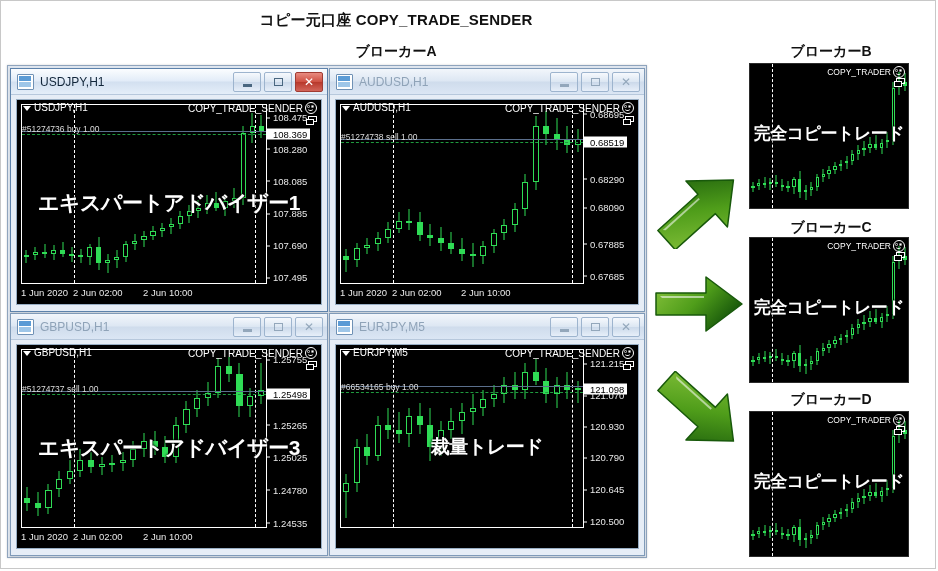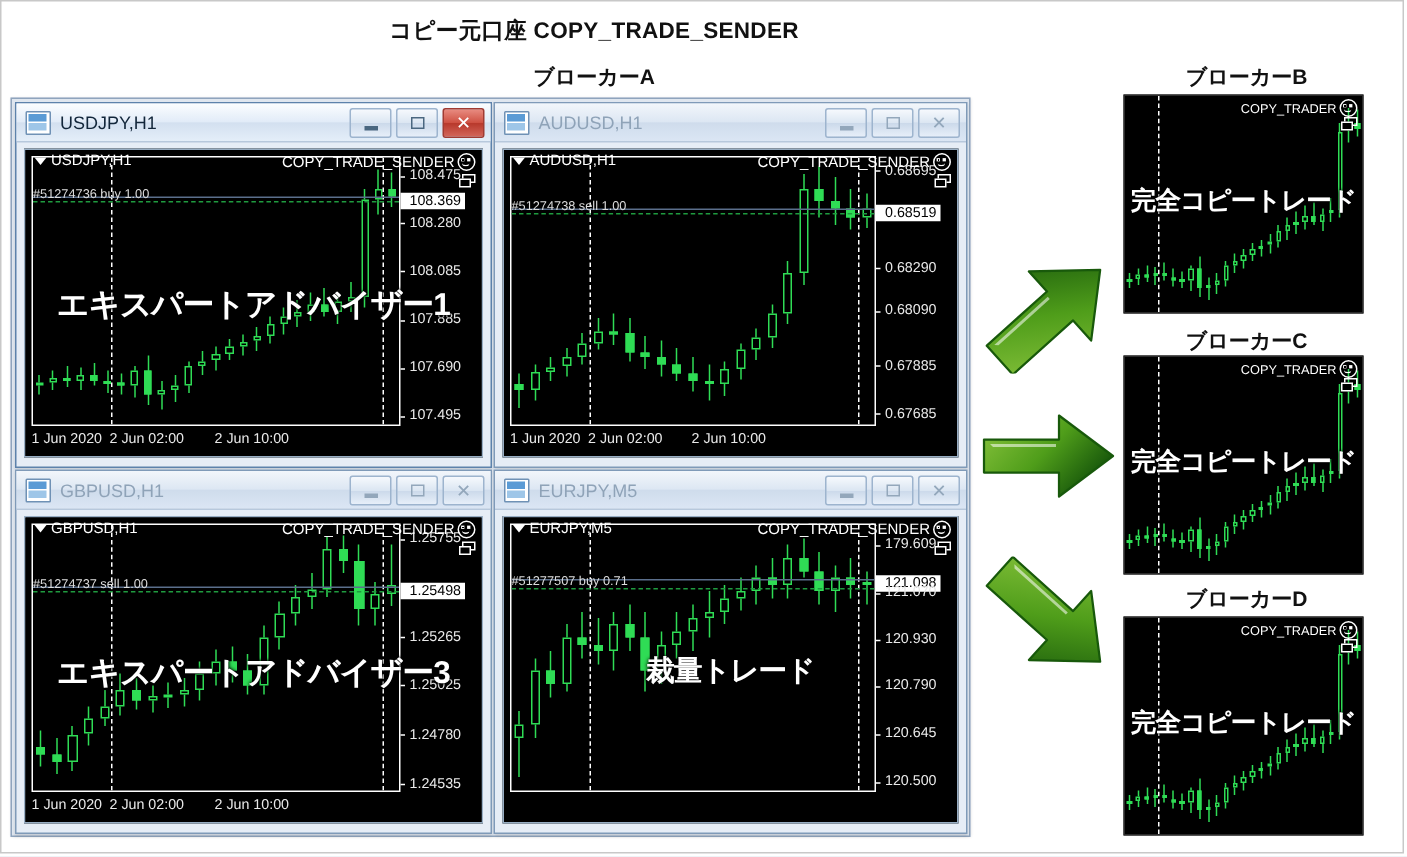--- a/index.html
+++ b/index.html
@@ -779,23 +779,23 @@
                 <div class="bid-line" style="top:35.8px;"></div>
                 <div class="order-line" style="top:42.0px;"></div>
               </div>
             </div>
             <div class="sym-label"><span class="caret"></span>EURJPY,M5</div>
             <div class="acct-label">COPY_TRADE_SENDER<span class="smiley"></span></div>
             <span class="restore-ico">
               <i class="a"></i>
               <i class="b"></i>
             </span>
-            <div class="order-label" style="top:37px;">#51277507 buy 0.71</div>
+            <div class="order-label" style="top:37px;">#66534165 buy 1.00</div>
             <div class="axis-y">
-              <div class="ytick" style="top:14.0px;">179.609</div>
+              <div class="ytick" style="top:14.0px;">121.215</div>
               <div class="ytick cur" style="top:39.8px;">121.098</div>
               <div class="ytick" style="top:46.0px;">121.070</div>
               <div class="ytick" style="top:77.0px;">120.930</div>
               <div class="ytick" style="top:108.0px;">120.790</div>
               <div class="ytick" style="top:140.1px;">120.645</div>
               <div class="ytick" style="top:172.1px;">120.500</div>
             </div>
             <div class="watermark wm-small" style="top:89px;">裁量トレード</div>
           </div>
       </div>

